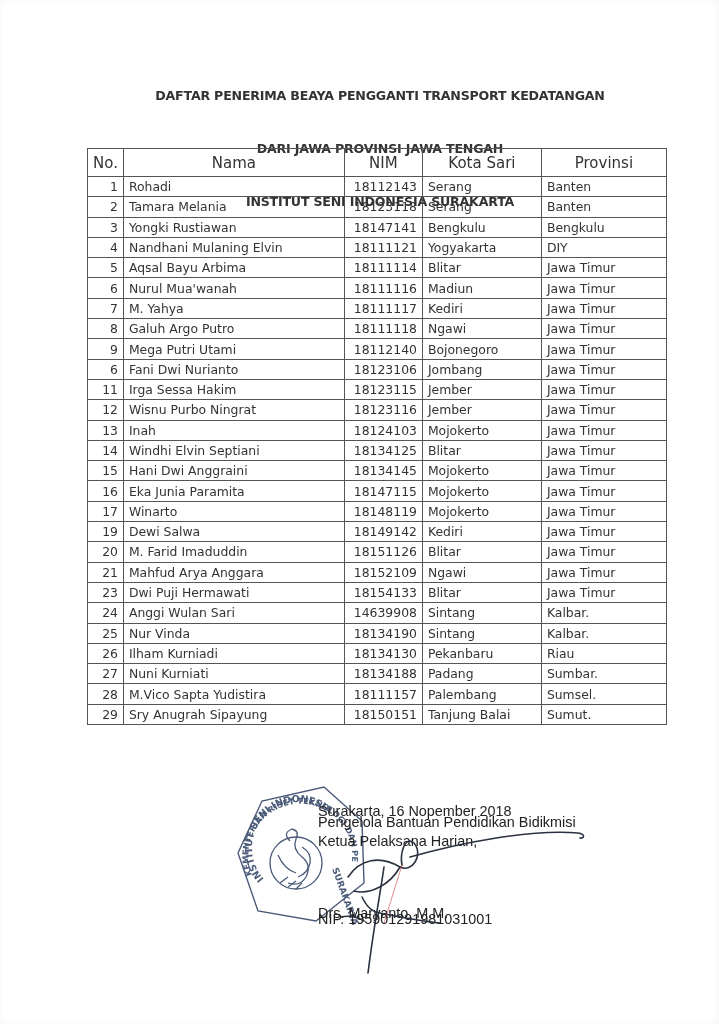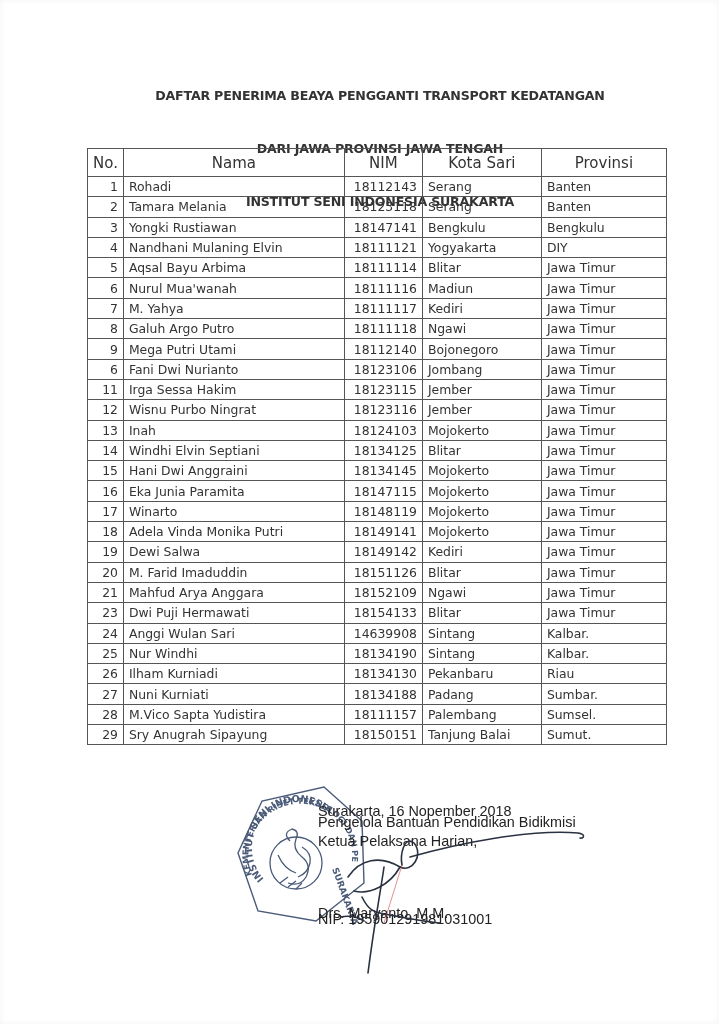--- a/index.html
+++ b/index.html
@@ -214,27 +214,20 @@
         <td>Jawa Timur</td>
       </tr>
       <tr>
         <td class="no">17</td>
         <td>Winarto</td>
         <td class="nim">18148119</td>
         <td>Mojokerto</td>
         <td>Jawa Timur</td>
       </tr>
       <tr>
-        <td class="no">18</td>
-        <td>Adela Vinda Monika Putri</td>
-        <td class="nim">18149141</td>
-        <td>Mojokerto</td>
-        <td>Jawa Timur</td>
-      </tr>
-      <tr>
         <td class="no">19</td>
         <td>Dewi Salwa</td>
         <td class="nim">18149142</td>
         <td>Kediri</td>
         <td>Jawa Timur</td>
       </tr>
       <tr>
         <td class="no">20</td>
         <td>M. Farid Imaduddin</td>
         <td class="nim">18151126</td>
@@ -257,21 +250,21 @@
       </tr>
       <tr>
         <td class="no">24</td>
         <td>Anggi Wulan Sari</td>
         <td class="nim">14639908</td>
         <td>Sintang</td>
         <td>Kalbar.</td>
       </tr>
       <tr>
         <td class="no">25</td>
-        <td>Nur Windhi</td>
+        <td>Nur Vinda</td>
         <td class="nim">18134190</td>
         <td>Sintang</td>
         <td>Kalbar.</td>
       </tr>
       <tr>
         <td class="no">26</td>
         <td>Ilham Kurniadi</td>
         <td class="nim">18134130</td>
         <td>Pekanbaru</td>
         <td>Riau</td>

